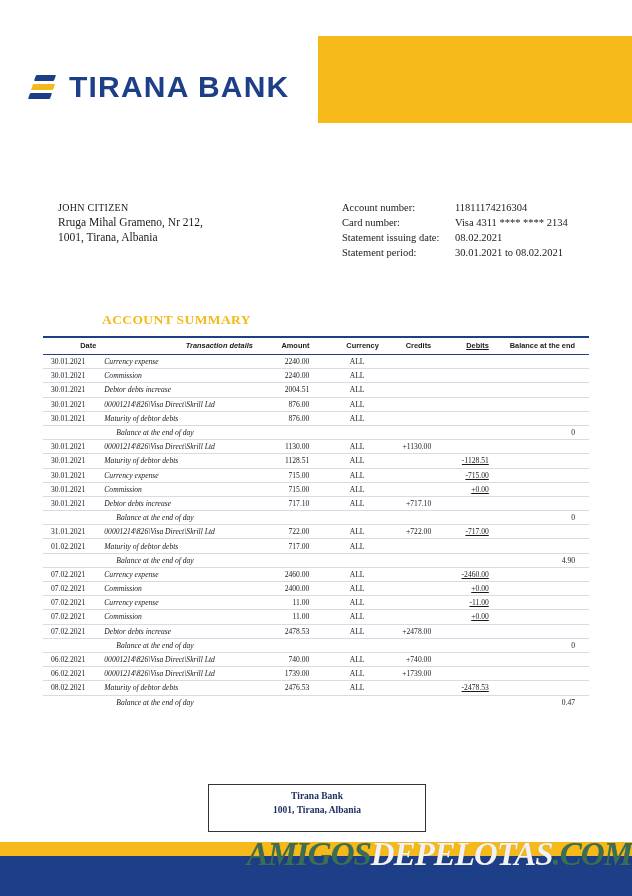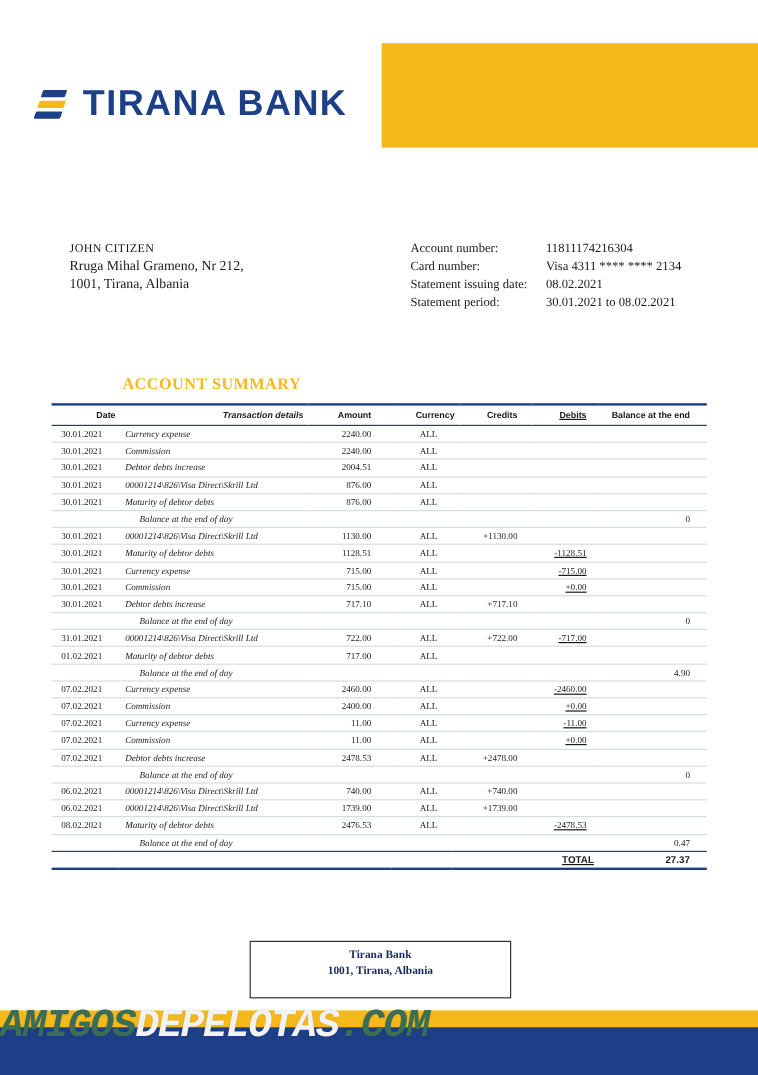--- a/index.html
+++ b/index.html
@@ -192,22 +192,22 @@
     height: 40px;
     background: #1d3f87;
   }
 
   
   .watermark {
     position: absolute;
     left: 0;
     top: 836px;
     width: 632px;
-    text-align: left;
-    font-family: Liberation Mono, monospace;
+    text-align: right;
+    font-family: Liberation Serif, serif;
     font-weight: bold;
     font-style: italic;
     font-size: 33px;
     letter-spacing: -1px;
     color: #ffffff;
     text-shadow: 0 0 1px rgba(0,0,0,.25);
     white-space: nowrap;
   }
   .watermark .wm-dark { color: #3b6e56; }
   .watermark .wm-light { color: #f2f2f2; }
@@ -489,33 +489,20 @@
             <td class="c-date"></td>
             <td class="c-det">Balance at the end of day</td>
             <td class="c-amt"></td>
             <td class="c-cur"></td>
             <td class="c-cred"></td>
             <td class="c-deb"></td>
             <td class="c-bal">0.47</td>
           </tr>
         </tbody>
     </table>
-    <table class="stmt">
-      <tbody>
-        <tr class="total-row total-sep">
-          <td class="c-date"></td>
-          <td class="c-det"></td>
-          <td class="c-amt"></td>
-          <td class="c-cur"></td>
-          <td class="c-cred"></td>
-          <td class="c-deb">TOTAL</td>
-          <td class="c-bal">27.37</td>
-        </tr>
-      </tbody>
-    </table>
   </div>
 
   <div class="addr-box">
     <div>Tirana Bank</div>
     <div>1001, Tirana, Albania</div>
   </div>
 
   <div class="bottom-yellow"></div>
   <div class="bottom-blue"></div>
 

